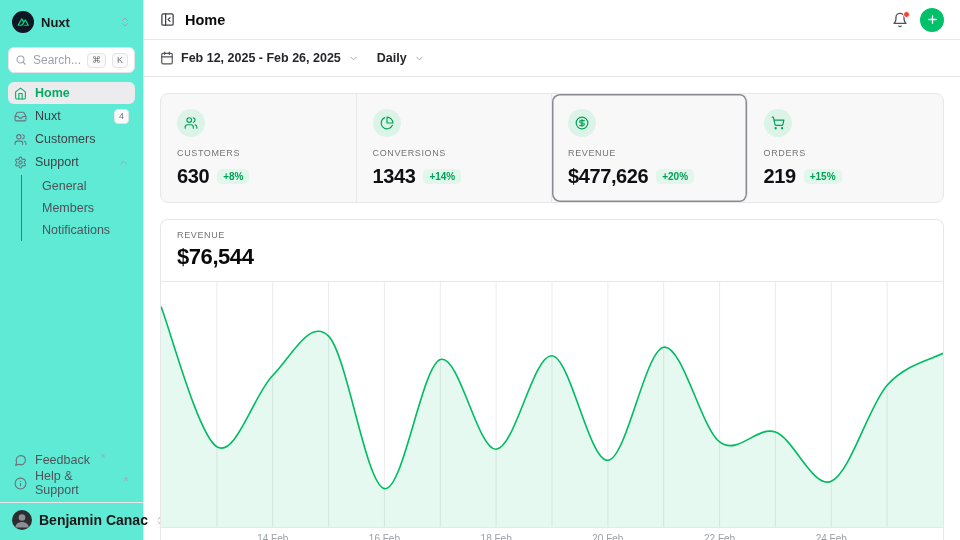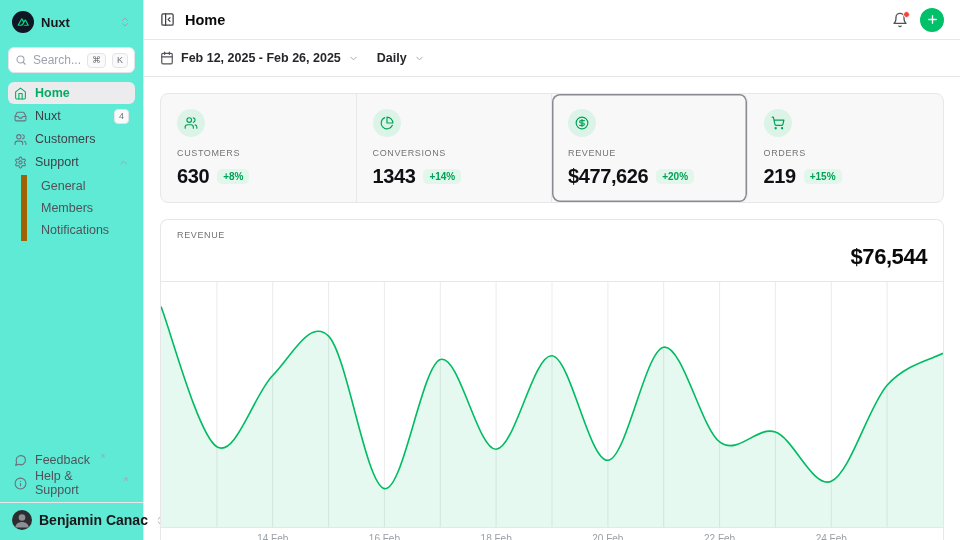--- a/index.html
+++ b/index.html
@@ -40,21 +40,21 @@
   .nav-item {
     display: flex; align-items: center; gap: 8px;
     height: 22px; padding: 0 6px; border-radius: 6px;
     color: #3f3f46; font-size: 12.5px; margin-bottom: 1px;
     cursor: pointer;
   }
   .nav-item .nic { color: #6b7280; flex: none; }
   .nav-item.active { background: #ececee; color: #00ad62; font-weight: 600; }
   .nav-item.active .nic { color: #00ad62; }
   .nav-item .grow { flex: 1; }
-  .subnav { margin: 2px 0 2px 13px; border-left: 6px solid #a16207; padding-left: 14px; }
+  .subnav { margin: 2px 0 2px 13px; border-left: 1px solid #a16207; padding-left: 20px; }
   .subnav .sub-item {
     display: flex; align-items: center; height: 22px;
     color: #52525b; font-size: 12.5px; cursor: pointer;
   }
   .sb-spacer { flex: 1; }
   .sb-footer .nav-item { color: #52525b; }
   .ext-arrow { color: #9ca3af; margin-left: 1px; align-self: flex-start; margin-top: 4px; }
   .sb-user {
     border-top: 1px solid #e7e7e9; margin: 7px -8px 0;
     padding: 7px 12px 6px; display: flex; gap: 7px; align-items: center; cursor: pointer;
@@ -108,21 +108,21 @@
     padding: 2.5px 6px; border-radius: 5px; line-height: 1;
   }
 
   
   .chart-card {
     margin-top: 16px; border: 1px solid #e7e7e9; border-bottom: none;
     border-radius: 8px 8px 0 0; background: #fff; height: 330px; overflow: hidden;
   }
   .chart-header { padding: 10px 16px 11px; border-bottom: 1px solid #e7e7e9; }
   .chart-label { font-size: 9px; letter-spacing: 0.07em; color: #737373; font-weight: 500; margin-bottom: 4px; }
-  .chart-value { font-size: 22px; font-weight: 700; letter-spacing: -0.02em; text-align: right; }
+  .chart-value { font-size: 22px; font-weight: 700; letter-spacing: -0.02em; }
   .chart-body { position: relative; height: 246px; }
   .chart-body svg { position: absolute; inset: 0; }
   .chart-xaxis { position: relative; height: 22px; }
   .chart-xaxis span {
     position: absolute; top: 5px; transform: translateX(-50%);
     font-size: 10px; color: #9aa0a6; white-space: nowrap;
   }
 </style>
 </head>
 <body>

